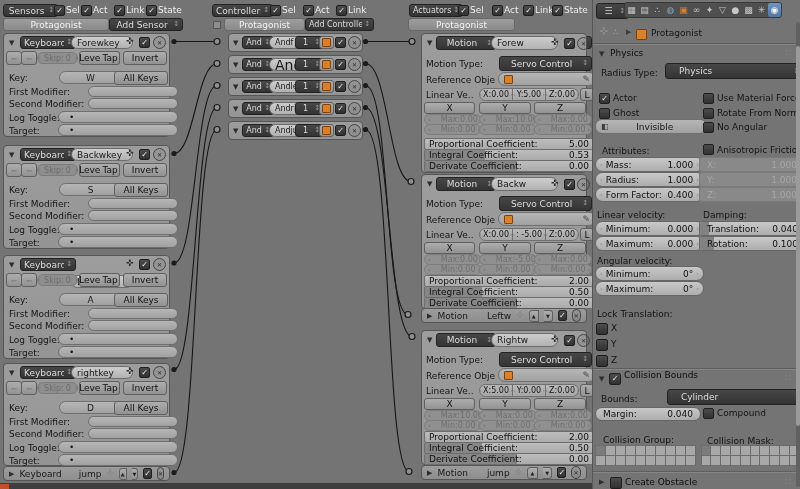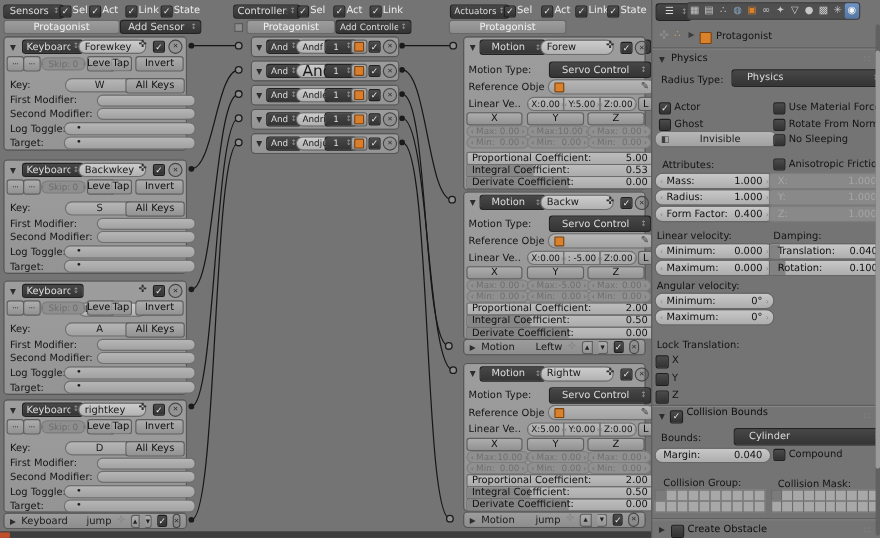--- a/index.html
+++ b/index.html
@@ -56,21 +56,21 @@
   .mark{position:absolute;display:flex;align-items:center;justify-content:center;
         background:linear-gradient(#adadad,#929292);border:1px solid #5f5f5f;border-radius:3px;}
   .mark i{width:7px;height:7px;background:#da7e2c;border:1px solid #7c4410;border-radius:1px;}
   .cube{display:inline-block;width:7px;height:7px;background:#d9822b;border:1px solid #7a4210;border-radius:1px;}
   .seg{position:absolute;display:flex;align-items:center;justify-content:center;gap:1px;
        background:linear-gradient(#b9b9b9,#a6a6a6);border:1px solid #707070;color:#151515;
        white-space:nowrap;overflow:hidden;}
   .segL{border-radius:7px 0 0 7px;}.segR{border-radius:0 7px 7px 0;}
   .rec{position:absolute;display:flex;align-items:center;background:#909090;border:1px solid #7d7d7d;
        border-radius:7px;color:#6f6f6f;padding:0 3px;white-space:nowrap;overflow:hidden;}
-  .rec .lab{margin-left:2px}.rec .val{margin-left:auto;margin-right:2px}
+  .rec .lab{margin-left:10px}.rec .val{margin-left:auto;margin-right:2px}
   .coef{position:absolute;display:flex;align-items:center;background:linear-gradient(#bdbdbd,#ababab);
         border:1px solid #6d6d6d;border-radius:2px;padding:0 4px;overflow:hidden;color:#111;}
   .coef .fillbar{position:absolute;left:0;top:0;bottom:0;background:#868686;}
   .coef .lab,.coef .val{position:relative;}
   .coef .val{margin-left:auto;}
   
   .props{position:absolute;left:592px;top:0;width:208px;height:489px;background:#747474;
          border-left:1px solid #565656;}
   .slider{position:absolute;display:flex;align-items:center;background:linear-gradient(#c8c8c8,#adadad);
           border:1px solid #666;border-radius:8px;padding:0 4px;color:#101010;overflow:hidden;}
@@ -781,21 +781,21 @@
     <span class="plab" style="left:124px;top:93px">Use Material Force F...</span>
     <span class="chk off" style="left:6px;top:108px">✓</span>
     <span class="plab" style="left:20px;top:108px">Ghost</span>
     <span class="chk off" style="left:110px;top:108px">✓</span>
     <span class="plab" style="left:124px;top:108px">Rotate From Normal</span>
     <span class="field" style="left:2px;top:119px;width:100px;height:13px;border-radius:7px">
       <span style="color:#3f3f3f;font-size:8px">◧</span>
       <span style="margin:0 auto">Invisible</span>
       </span>
     <span class="chk off" style="left:110px;top:122px">✓</span>
-    <span class="plab" style="left:124px;top:122px">No Sleeping</span>
+    <span class="plab" style="left:124px;top:122px">No Angular</span>
     <span class="plab" style="left:9px;top:146px">Attributes:</span>
     <span class="chk off" style="left:110px;top:144px">✓</span>
     <span class="plab" style="left:124px;top:145px">Anisotropic Friction</span>
     <span class="slider" style="left:2px;top:157px;width:99px;height:13px">
       <i class="arr">‹</i>
         <span class="lab">Mass:</span>
         <span class="val">1.000</span>
         <i class="arr">›</i>
       </span>
     <span class="slider dis" style="left:106px;top:157px;width:96px;height:13px;border-radius:3px">

